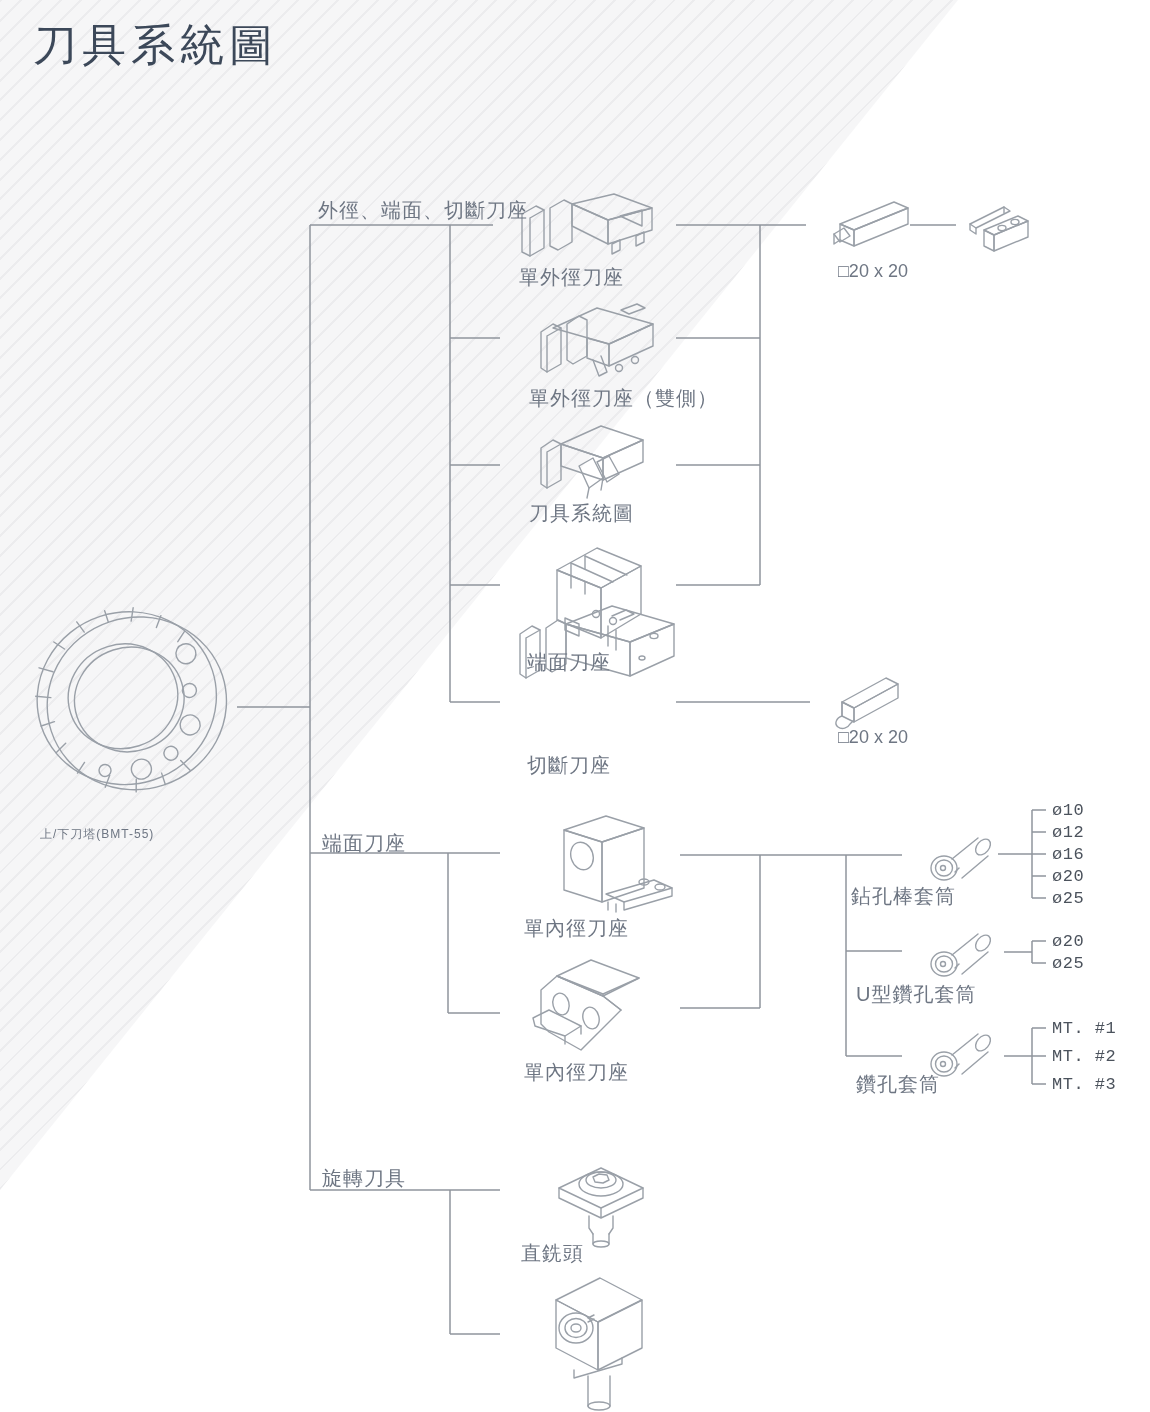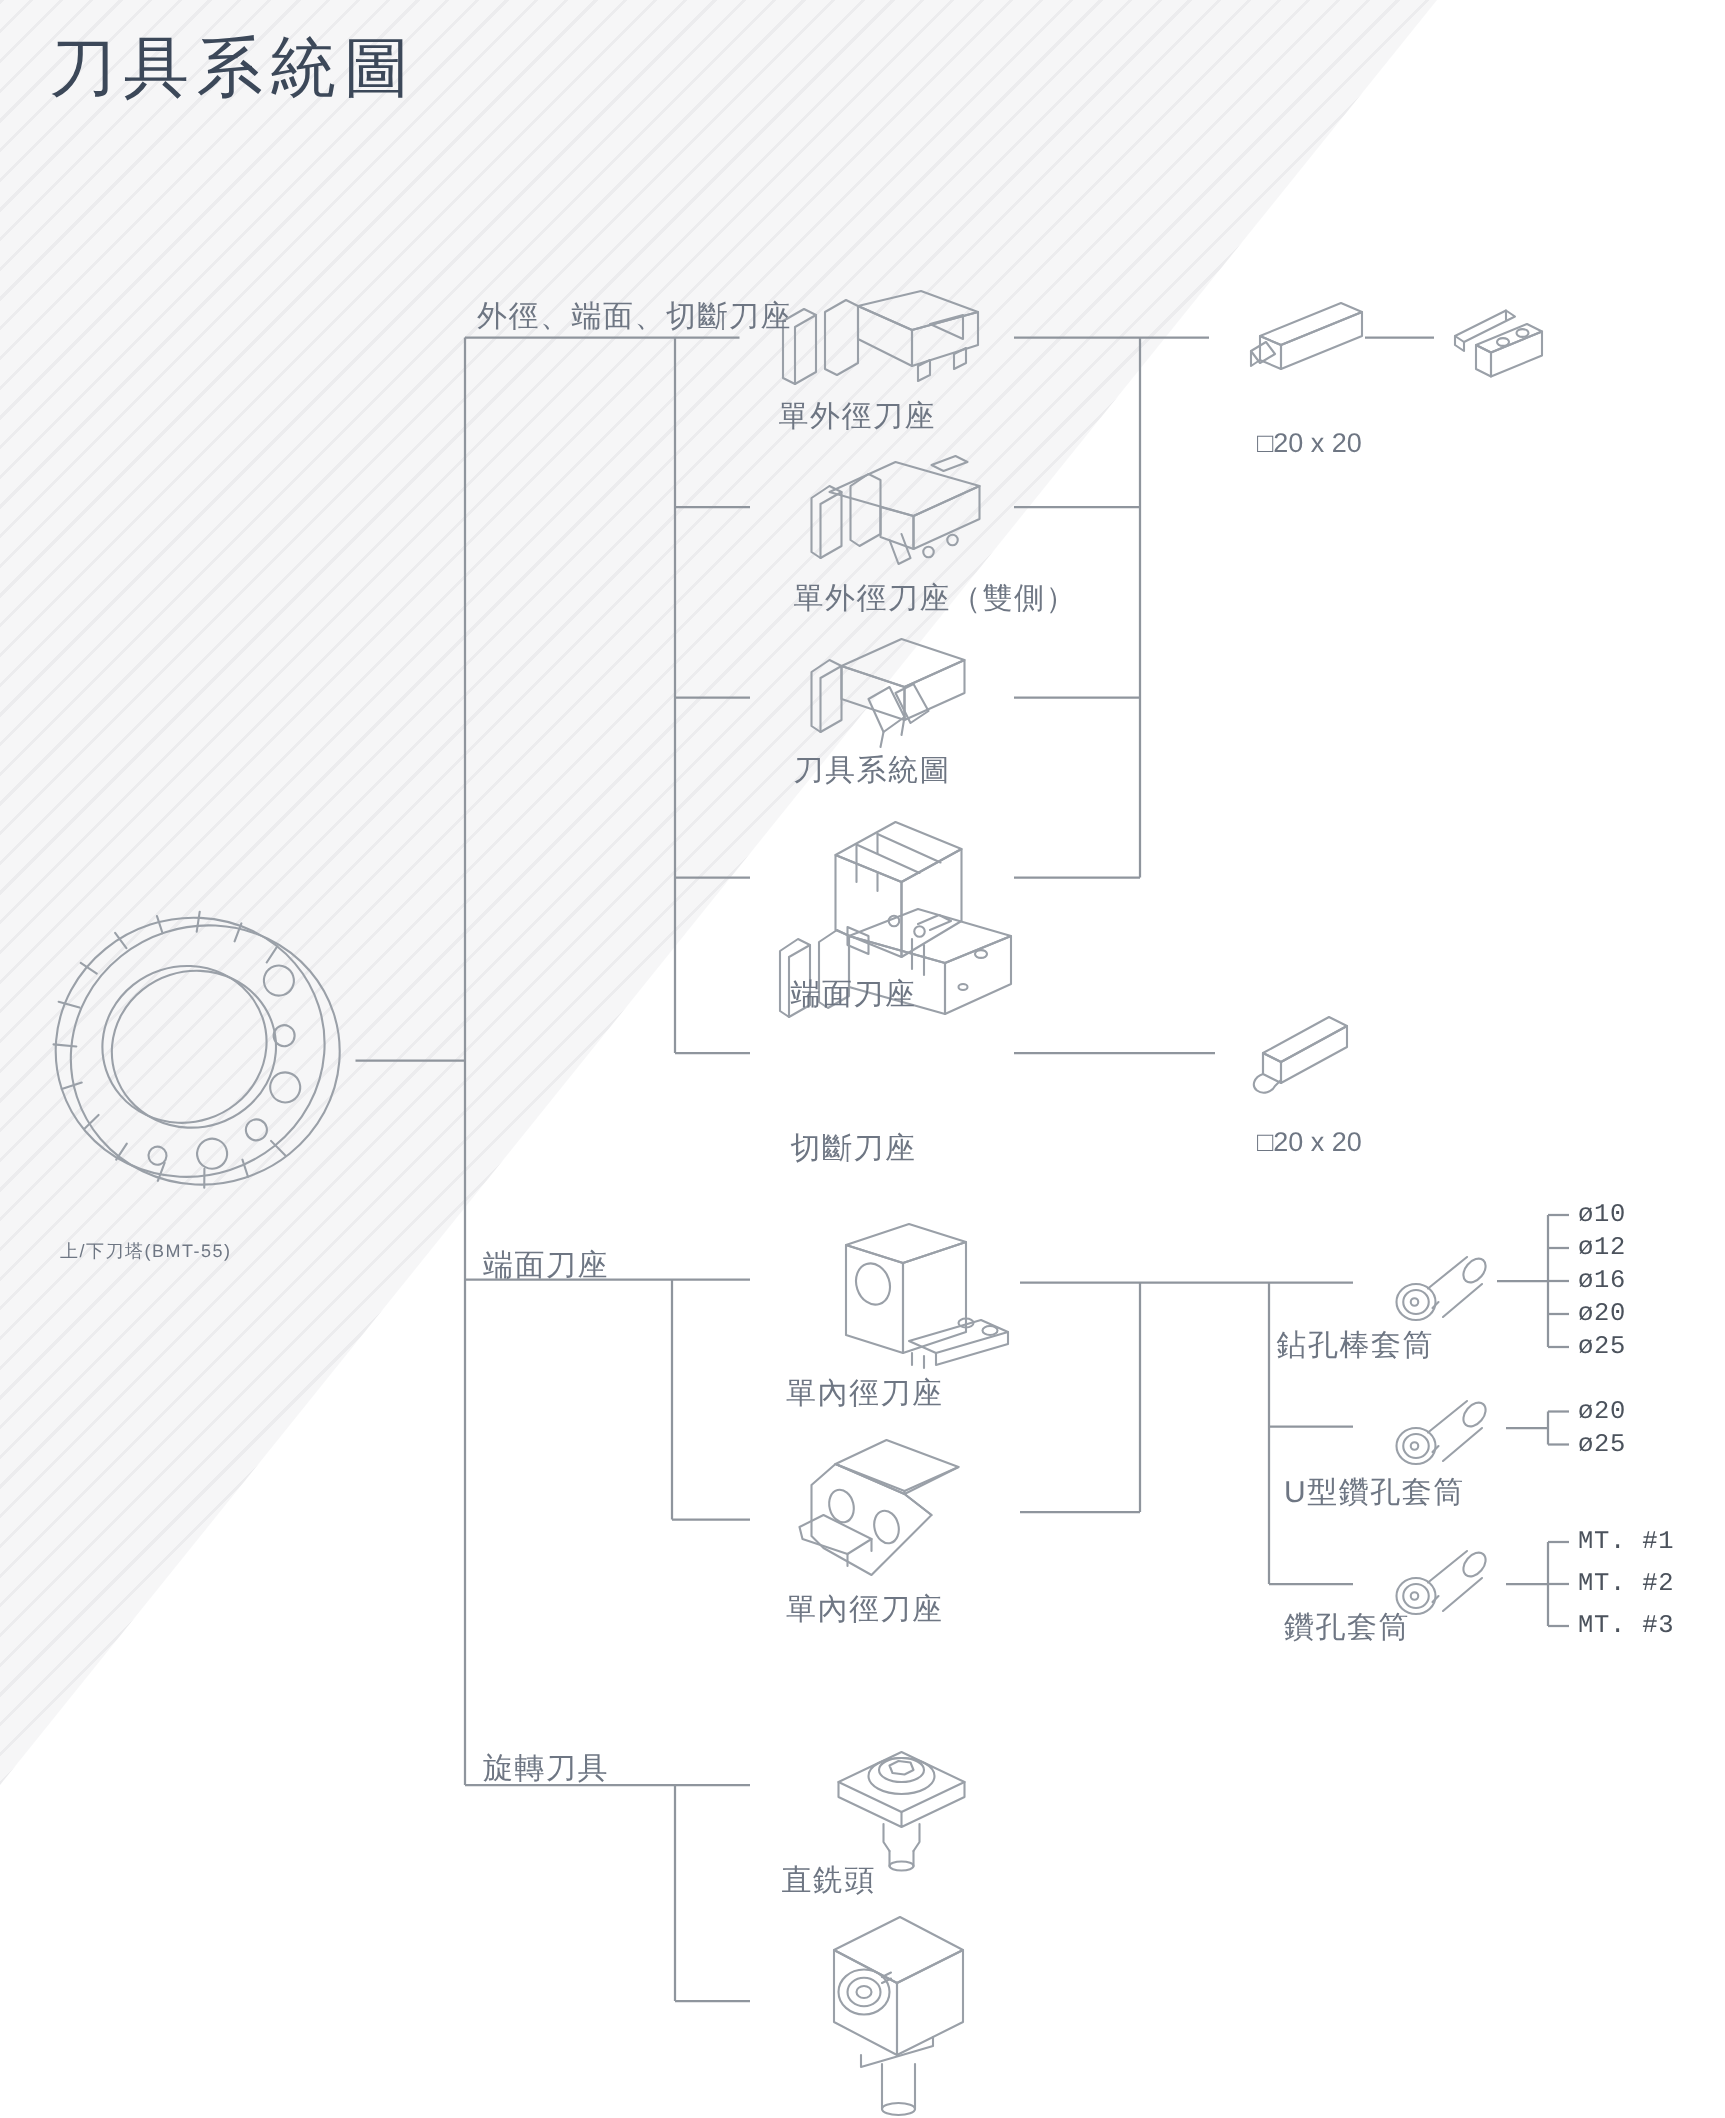--- a/index.html
+++ b/index.html
@@ -16,21 +16,21 @@
     position:absolute;left:33px;top:16px;
     font-size:44px;font-weight:500;letter-spacing:5px;color:#3c4859;
   }
   .lbl{
     position:absolute;font-size:20px;letter-spacing:1px;color:#6e7683;white-space:nowrap;
   }
   .size-lbl{
     position:absolute;font-size:17px;color:#4b525c;white-space:nowrap;letter-spacing:0.5px;font-family:Liberation Mono, monospace;
   }
   .shank-lbl{
-    position:absolute;font-size:18px;color:#6e7683;white-space:nowrap;margin-top:24px;
+    position:absolute;font-size:18px;color:#6e7683;white-space:nowrap;
   }
   svg{position:absolute;overflow:visible;}
   .art{stroke:#9aa0a8;stroke-width:1.4;fill:none;stroke-linejoin:round;stroke-linecap:round;}
   .wire{stroke:#8f959d;stroke-width:1.5;fill:none;}
 </style>
 </head>
 <body>
 
 <div id="stage">
 

